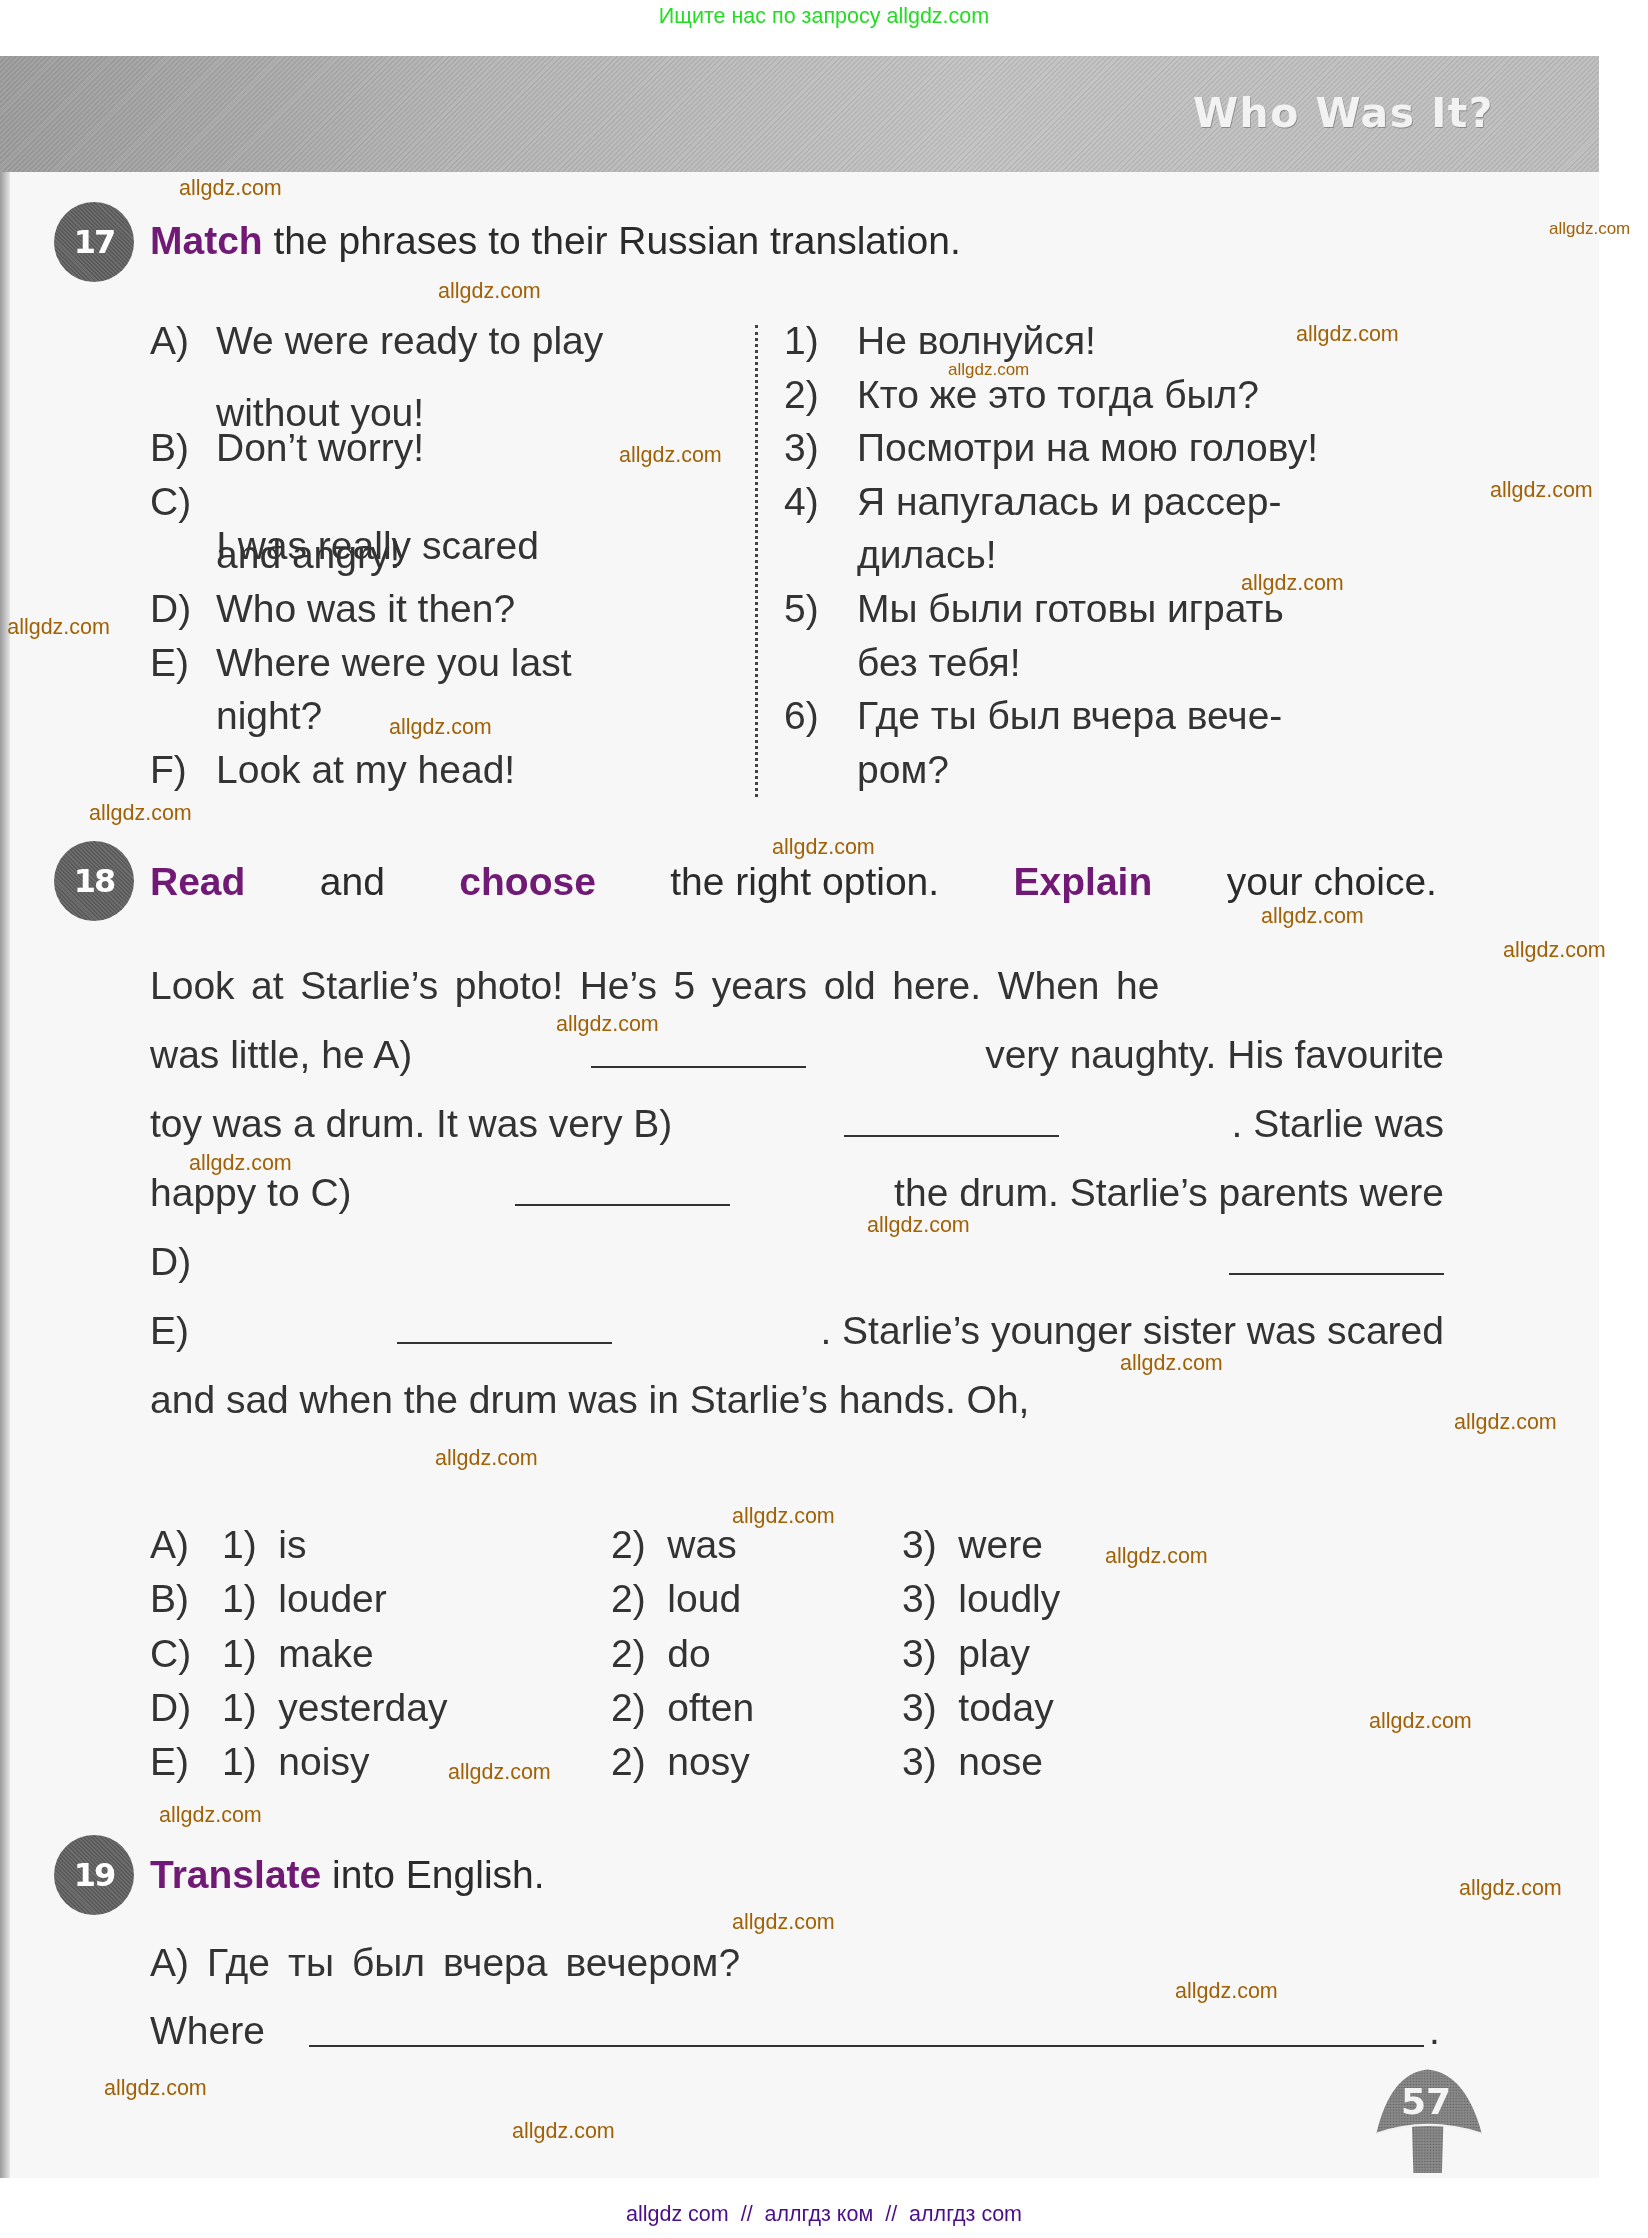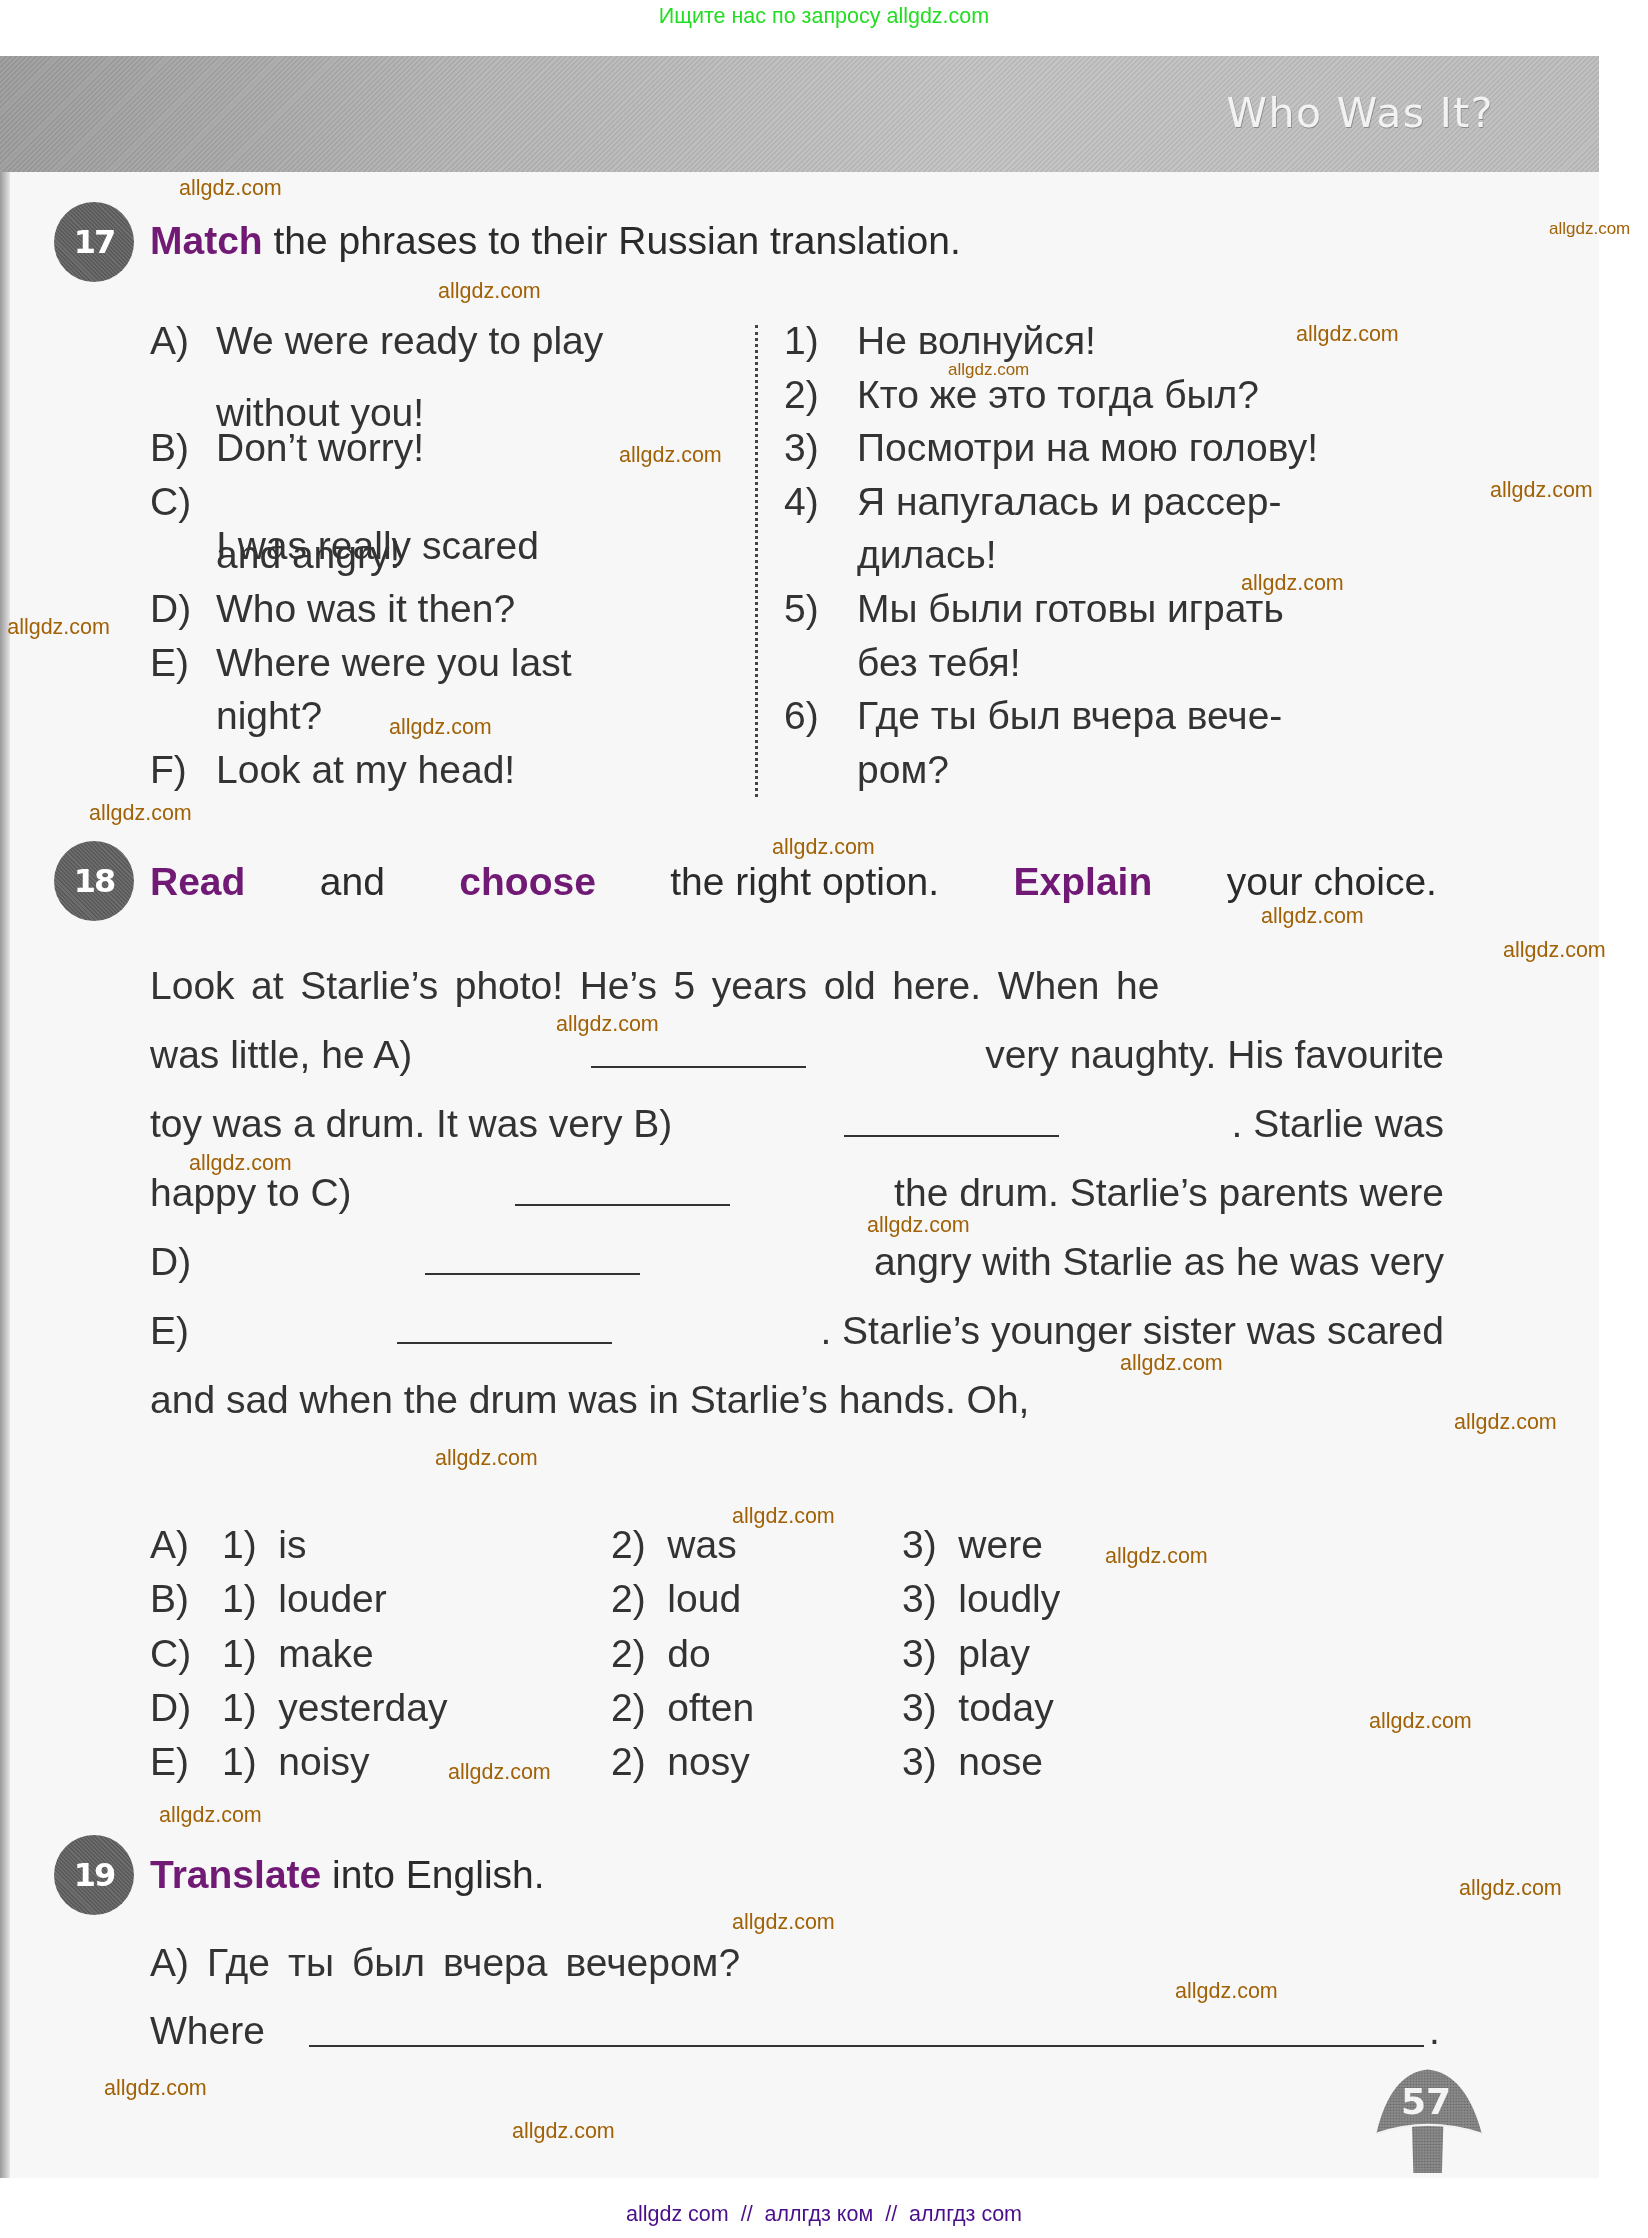--- a/index.html
+++ b/index.html
@@ -22,21 +22,21 @@
       position:absolute; left:0; top:56px; width:10px; height:2122px;
       background:linear-gradient(to right,#9a9a9a,#e6e6e6);
     }
     .banner {
       position:absolute; left:0; top:56px; width:1599px; height:116px;
       background:
         repeating-linear-gradient(135deg, rgba(0,0,0,0.06) 0 1.4px, rgba(255,255,255,0.05) 1.4px 3.6px),
         linear-gradient(to right,#9c9c9c 0%,#b5b5b5 30%,#c2c2c2 60%,#bdbdbd 100%);
     }
     .banner-title {
-      position:absolute; right:154px; top:89px; font-size:41px; font-weight:normal;
+      position:absolute; right:154px; top:89px; font-size:41px; font-weight:bold;
       color:#f2f2f2; letter-spacing:1.4px; font-family:"DejaVu Sans", sans-serif;
       text-shadow:0.7px 0.7px 0 #8a8a8a;
     }
     .badge {
       position:absolute; width:80px; height:80px; border-radius:50%;
       background:
         repeating-linear-gradient(45deg, rgba(0,0,0,0.18) 0 1.4px, transparent 1.4px 2.9px),
         #6d6d6d;
       color:#ffffff; font-weight:bold; font-size:32px; text-align:center; line-height:80px;
       letter-spacing:-2.1px; font-family:"DejaVu Sans", sans-serif;
@@ -147,21 +147,20 @@
     <span>. Starlie was</span>
   </div>
   <div class="line">
     <span>happy to C)</span>
     <span class="blank" style="width:215px;"></span>
     <span>the drum. Starlie’s parents were</span>
   </div>
   <div class="line">
     <span>D)</span>
     <span class="blank" style="width:215px;"></span>
-    <span>angry with Starlie as he was very</span>
   </div>
   <div class="line">
     <span>E)</span>
     <span class="blank" style="width:215px;"></span>
     <span>. Starlie’s younger sister was scared</span>
   </div>
   <div class="line">
     <span>and sad when the drum was in Starlie’s hands. Oh,</span>
   </div>
 </div>

